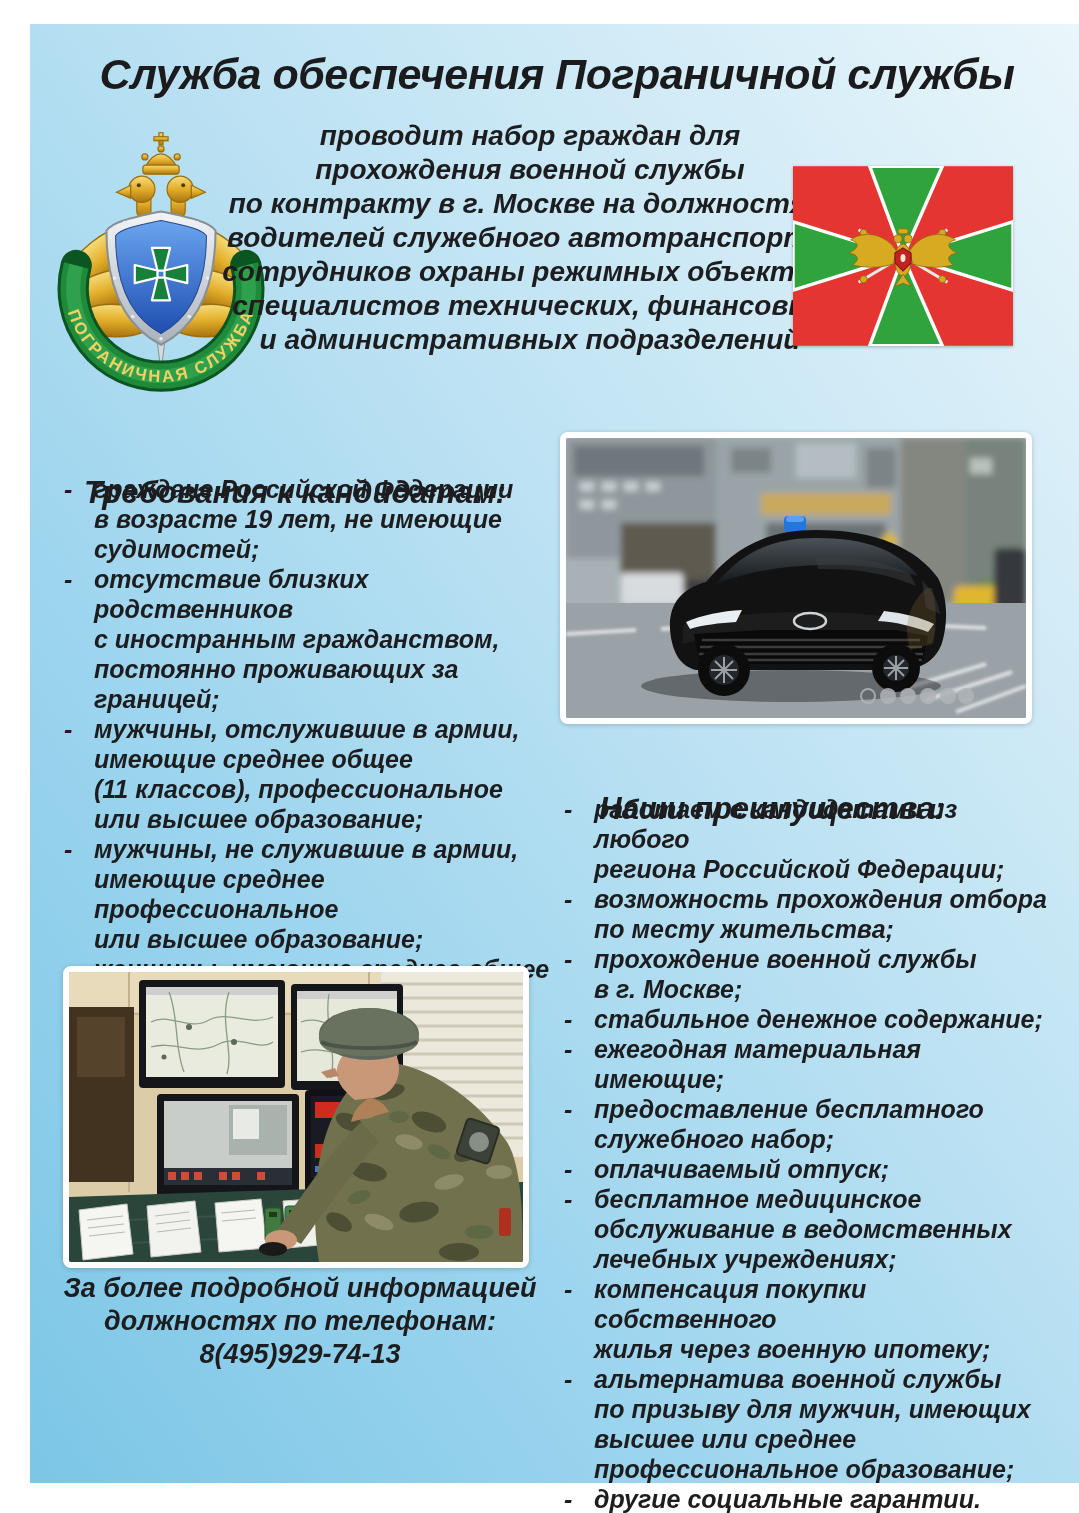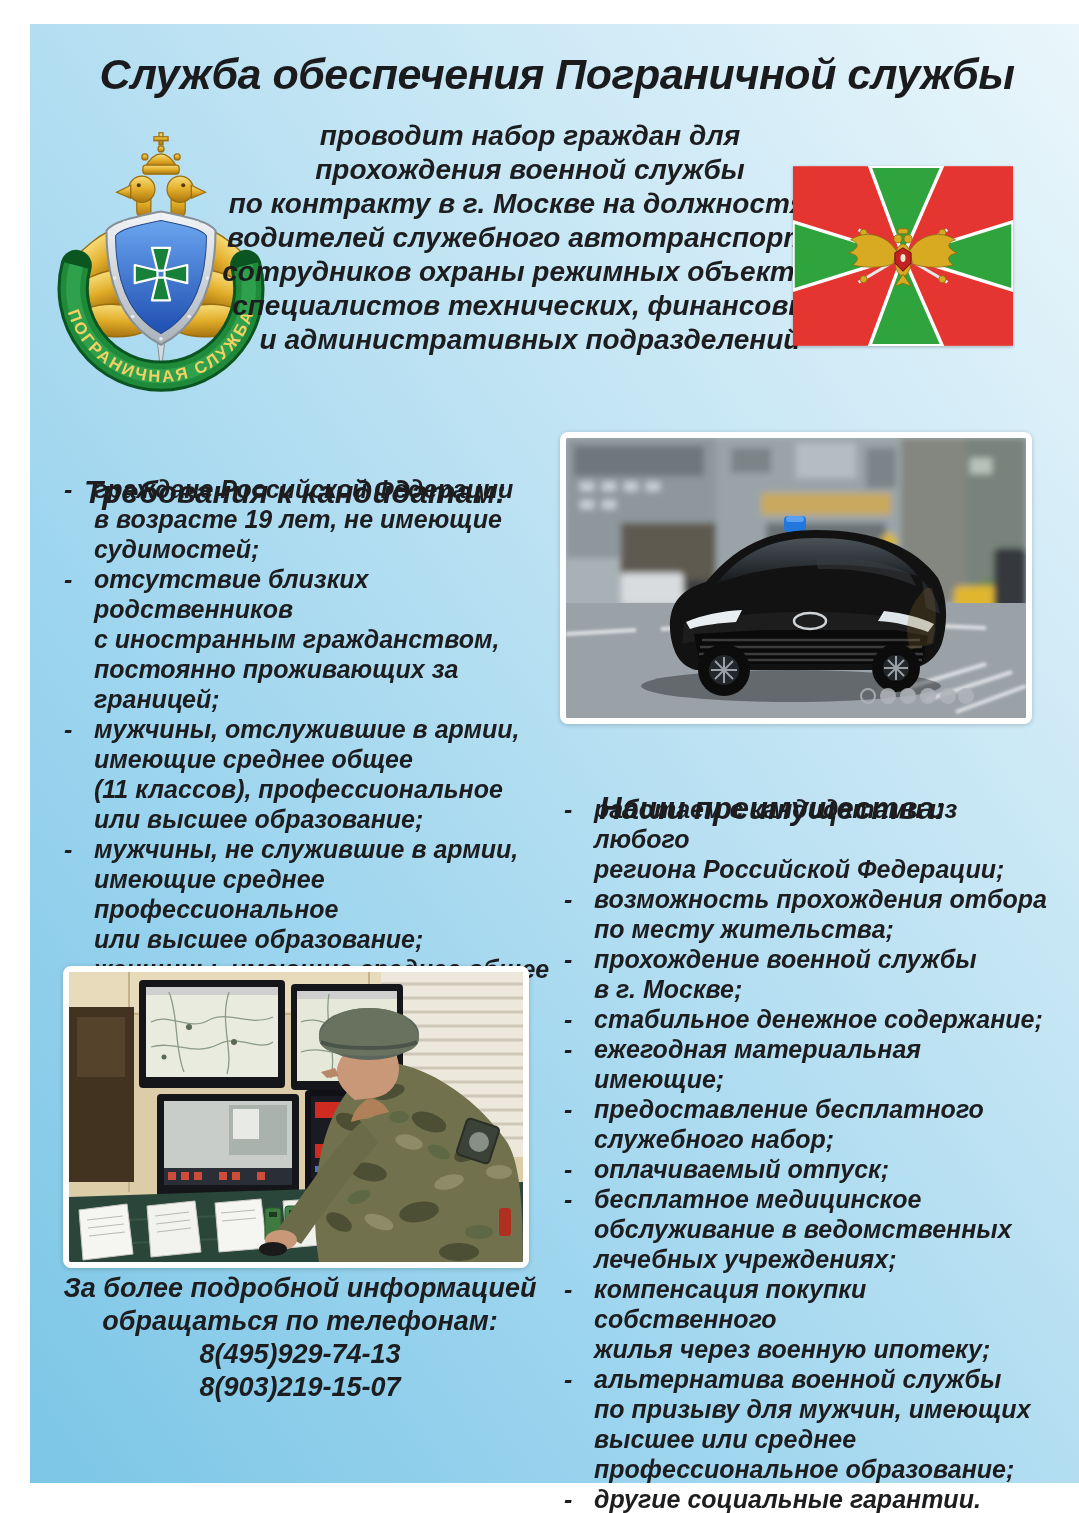--- a/index.html
+++ b/index.html
@@ -558,23 +558,22 @@
         <ellipse cx="300" cy="62" rx="50" ry="26" fill="#5d665c"></ellipse>
         <path d="M250,66 C252,50 270,36 300,36 C330,36 348,50 350,66 C350,76 340,84 300,84 C260,84 250,76 250,66 Z" fill="#68725f"></path>
         <path d="M252,70 C270,78 330,78 348,70" stroke="#4a5448" stroke-width="4" fill="none"></path>
         <rect x="430" y="236" width="12" height="28" rx="3" fill="#b03020"></rect>
       </g>
     </svg>
   </div>
 
   <div class="contact">
     <div class="pre">За более подробной информацией
-обращаться по телефонам:</div>
+должностях по телефонам:</div>
     <div>
 
 
         <div>8(495)929-74-13</div>
 
-        <div>8(903)219-15-07</div>
       </div>
   </div>
 
 </div>
 
 </body></html>

